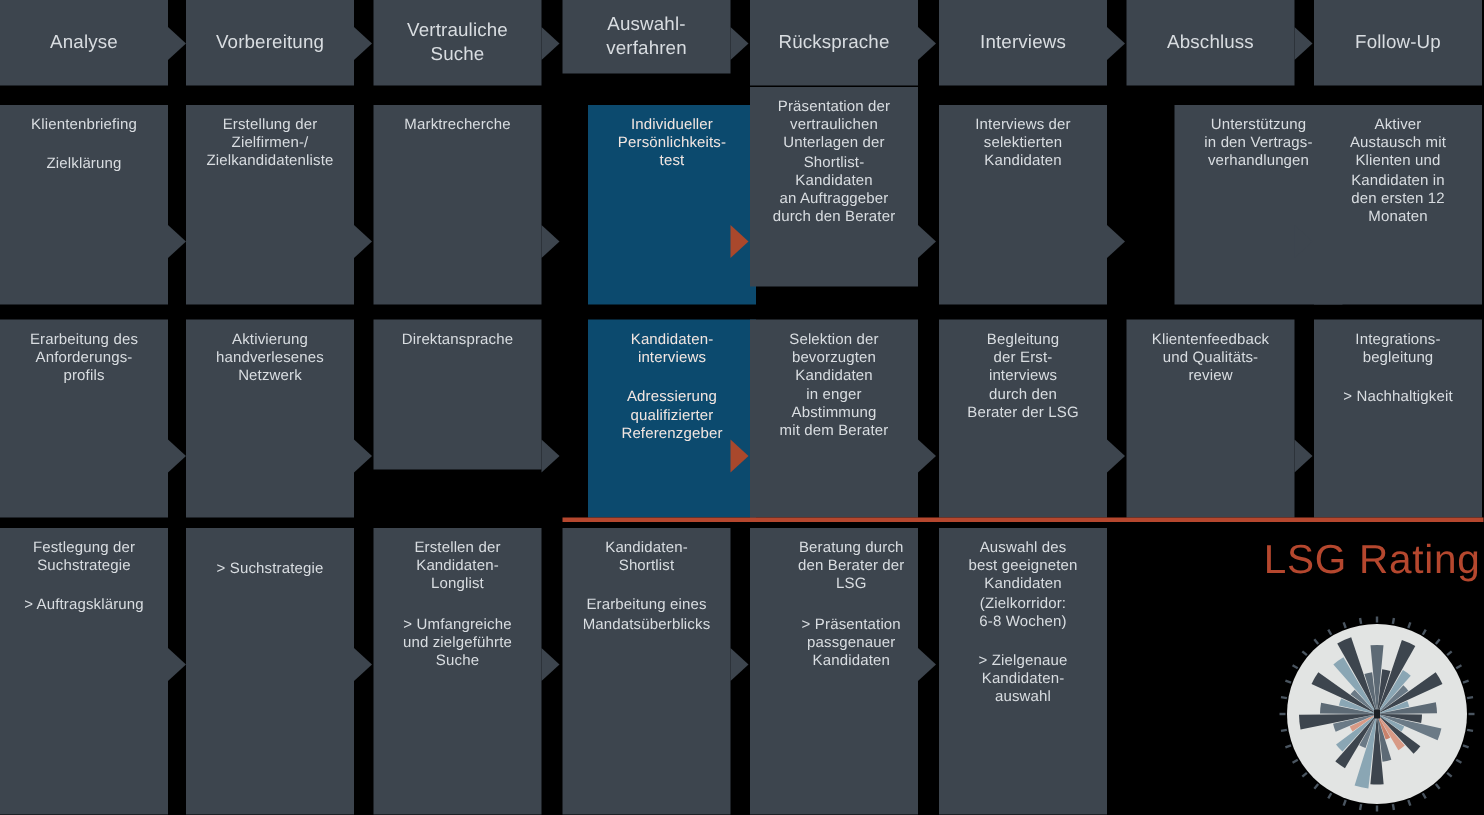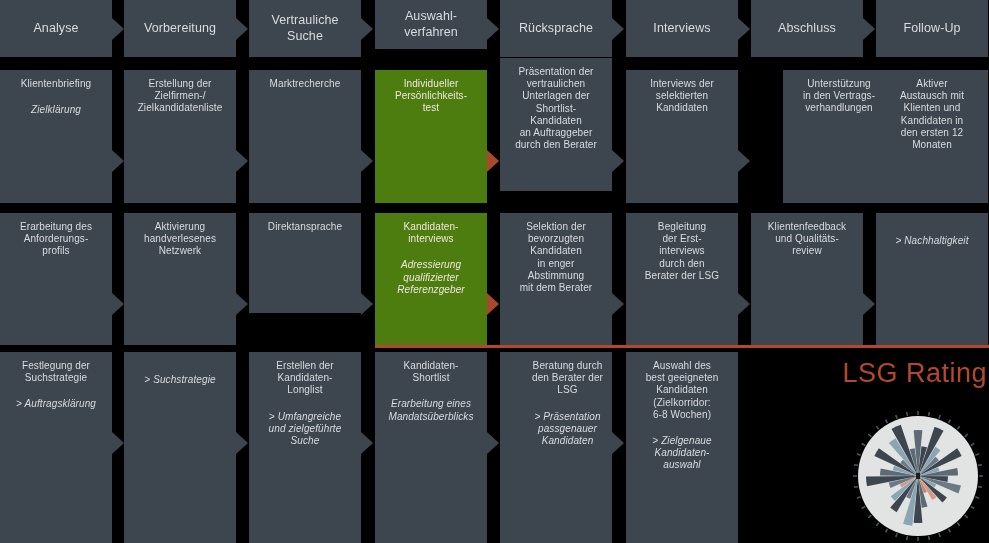--- a/index.html
+++ b/index.html
@@ -26,41 +26,41 @@
     position: absolute;
     box-sizing: border-box;
     background: #3d454e;
     color: #d9dde1;
     display: flex;
     flex-direction: column;
     align-items: center;
     padding: 8px 6px 6px 6px;
     overflow: visible;
   }
-  .cell.accent { background: #4d7c0f; color: #f2e6e1; }
+  .cell.accent { background: #0c4a6e; color: #f2e6e1; margin-left: 17px; }
 
   .cell-text {
     width: 100%;
     text-align: center;
     line-height: 1.22;
     white-space: pre-line;
     letter-spacing: 0.1px;
   }
 
   
   .row-head .cell {
     justify-content: center;
     padding-top: 0;
     padding-bottom: 0;
   }
   .row-head .cell-text { font-size: 12.5px; }
 
   
   .row-body .cell-text { font-size: 10px; }
-  .row-body .cell-text.secondary { margin-top: 14px; font-style: italic; }
+  .row-body .cell-text.secondary { margin-top: 14px; }
 
   
   .arrow {
     position: absolute;
     width: 0;
     height: 0;
     border-top: 11px solid transparent;
     border-bottom: 11px solid transparent;
     border-left: 12px solid #3d454e;
     pointer-events: none;
@@ -216,20 +216,22 @@
 interviews
 durch den
 Berater der LSG</div>
       </div>
       <div class="cell" style="left: 751px; top: 213px; width: 112px; height: 132px;">
         <div class="cell-text primary">Klientenfeedback
 und Qualitäts-
 review</div>
       </div>
       <div class="cell" style="left: 876px; top: 213px; width: 112px; height: 132px;">
+        <div class="cell-text primary">Integrations-
+begleitung</div>
         <div class="cell-text secondary">&gt; Nachhaltigkeit</div>
       </div>
       <div class="cell" style="left: 0px; top: 352px; width: 112px; height: 191px;">
         <div class="cell-text primary">Festlegung der
 Suchstrategie</div>
         <div class="cell-text secondary">&gt; Auftragsklärung</div>
       </div>
       <div class="cell" style="left: 124px; top: 352px; width: 112px; height: 191px;">
         <div class="cell-text secondary">&gt; Suchstrategie</div>
       </div>

